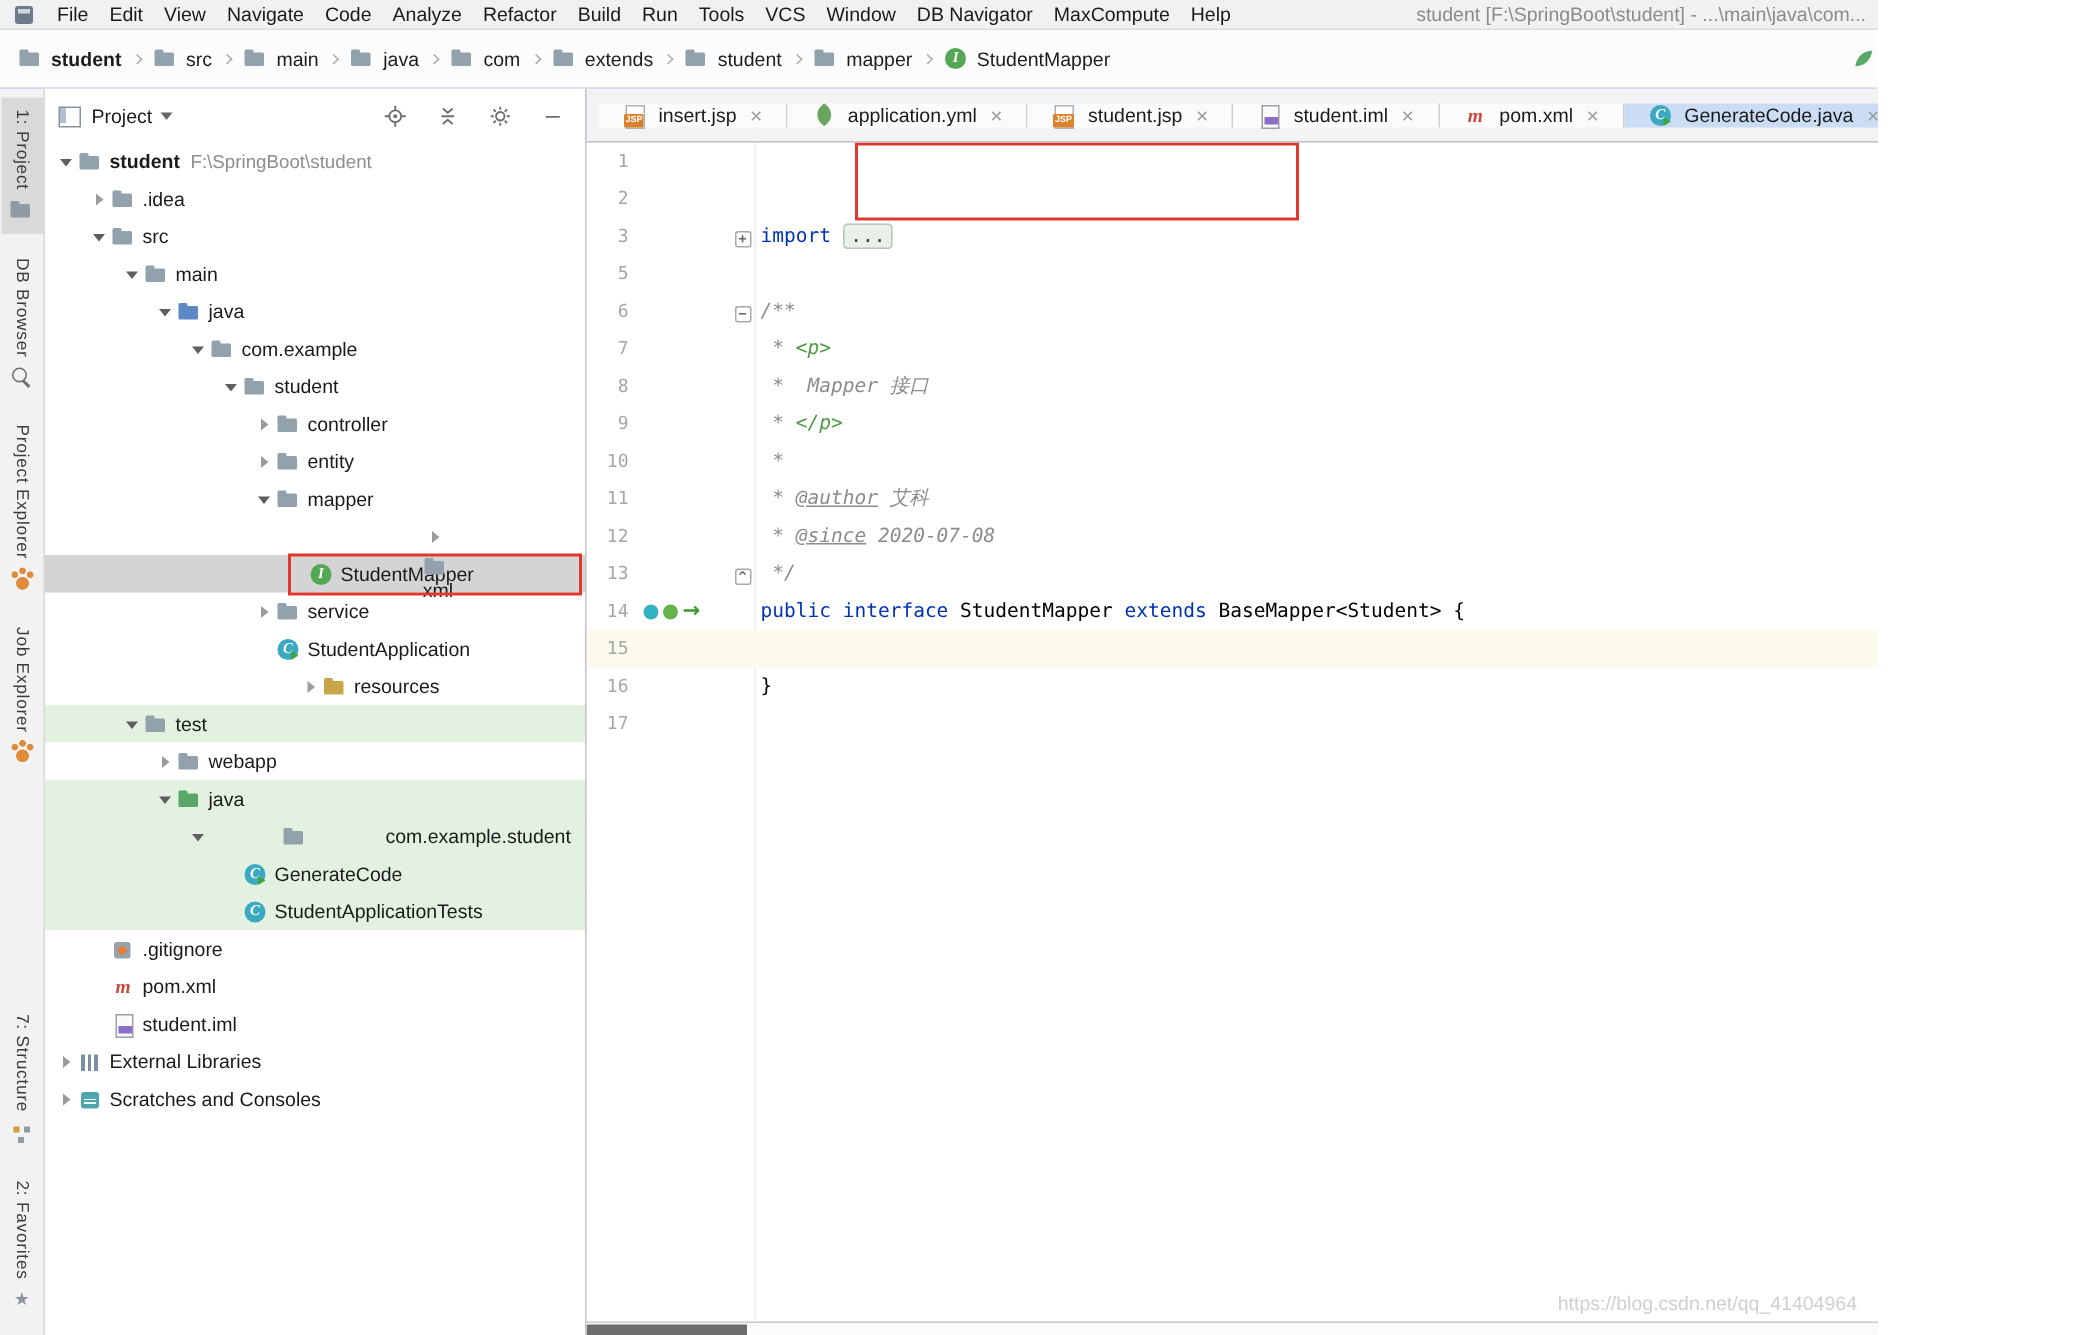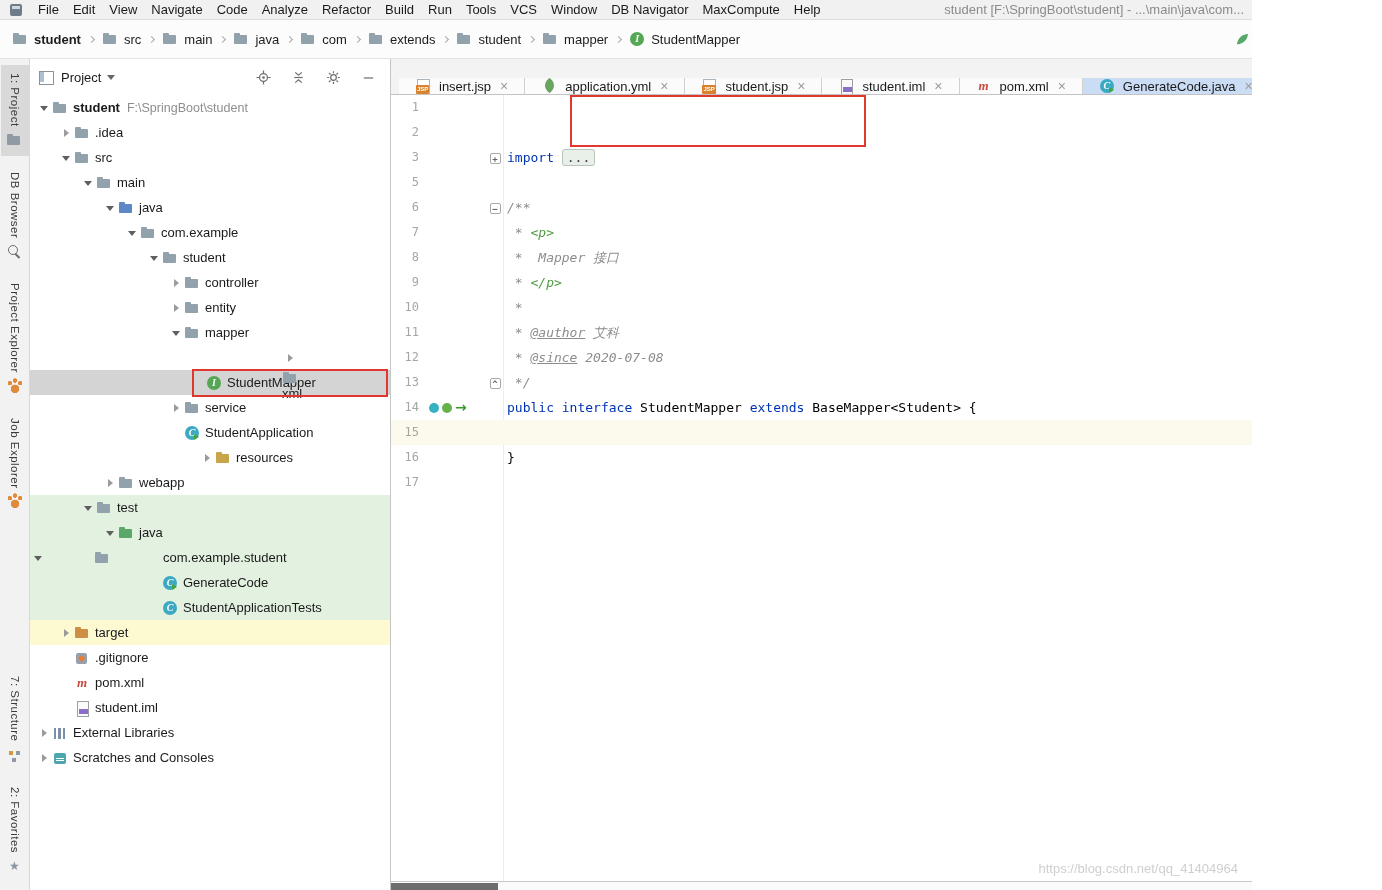--- a/index.html
+++ b/index.html
@@ -54,21 +54,21 @@
   .arrow.right::before{content:"";border:4px solid transparent;border-left:5px solid #9b9b9b;margin-left:5px}
   .tlabel{margin-left:4px}
   .tlabel.b{font-weight:bold}
   .tsub{color:#8e8e8e;margin-left:7px;font-size:12.5px}
   .tree-redbox{position:absolute;left:162px;top:310px;width:196px;height:28px;
                border:2px solid var(--accent_red,#e0382e);pointer-events:none;z-index:5}
 
   
   .editor{flex:1;display:flex;flex-direction:column;min-width:0;position:relative}
   .tabbar{height:36px;background:#f3f3f3;border-bottom:1px solid #c4c4c4;display:flex;
-          align-items:flex-end;padding-left:8px;overflow:hidden;flex:none}
+          align-items:center;padding-left:8px;overflow:hidden;flex:none}
   .tab{display:flex;align-items:center;gap:7px;padding:0 16px;border-right:1px solid #d0d0d0;
        background:#fbfbfb;white-space:nowrap;flex:none;cursor:default}
   .tab.highlight{background:var(--active_tab_blue,#cbdcf5)}
   .tab.active{background:#fff;min-width:140px}
   .tab-close{color:#9b9b9b;font-size:14px;margin-left:2px;line-height:1}
 
   .ec{flex:1;position:relative;background:#fff;overflow:hidden}
   .lines{position:absolute;left:0;right:0;top:0;bottom:9px;overflow:hidden}
   .gutter-sep{position:absolute;left:112px;top:0;bottom:9px;width:1px;background:#ededed}
   .code-row{display:flex;height:25px}
@@ -378,58 +378,53 @@
             <span class="ic ic-class-run">
               <span class="ictx">C</span>
             </span>
             <span class="tlabel">StudentApplication</span>
           </div>
           <div class="trow" style="padding-left: 72px; justify-content: center;">
             <span class="arrow right"></span>
             <span class="ic ic-folder-res"></span>
             <span class="tlabel">resources</span>
           </div>
+          <div class="trow green" style="padding-left: 50px;">
+            <span class="arrow down"></span>
+            <span class="ic ic-folder"></span>
+            <span class="tlabel">test</span>
+          </div>
           <div class="trow" style="padding-left: 72px;">
             <span class="arrow right"></span>
             <span class="ic ic-folder"></span>
             <span class="tlabel">webapp</span>
           </div>
-          <div class="trow green" style="padding-left: 50px;">
-            <span class="arrow down"></span>
-            <span class="ic ic-folder"></span>
-            <span class="tlabel">test</span>
-          </div>
           <div class="trow green" style="padding-left: 72px;">
             <span class="arrow down"></span>
             <span class="ic ic-folder-test"></span>
             <span class="tlabel">java</span>
           </div>
-          <div class="trow green" style=" gap: 48px;">
+          <div class="trow green" style="padding-left: 94px; gap: 48px;">
             <span class="arrow down"></span>
             <span class="ic ic-package"></span>
             <span class="tlabel">com.example.student</span>
           </div>
           <div class="trow green" style="padding-left: 116px;">
             <span class="arrow"></span>
             <span class="ic ic-class-run">
               <span class="ictx">C</span>
             </span>
             <span class="tlabel">GenerateCode</span>
           </div>
           <div class="trow green" style="padding-left: 116px;">
             <span class="arrow"></span>
             <span class="ic ic-class-test">
               <span class="ictx">C</span>
             </span>
             <span class="tlabel">StudentApplicationTests</span>
-          </div>
-          <div class="trow yellow" style="padding-left: 28px;">
-            <span class="arrow right"></span>
-            <span class="ic ic-folder-excl"></span>
-            <span class="tlabel">target</span>
           </div>
           <div class="trow" style="padding-left: 28px;">
             <span class="arrow"></span>
             <span class="ic ic-gitignore"></span>
             <span class="tlabel">.gitignore</span>
           </div>
           <div class="trow" style="padding-left: 28px;">
             <span class="arrow"></span>
             <span class="ic ic-maven">
               <span class="ictx">m</span>

